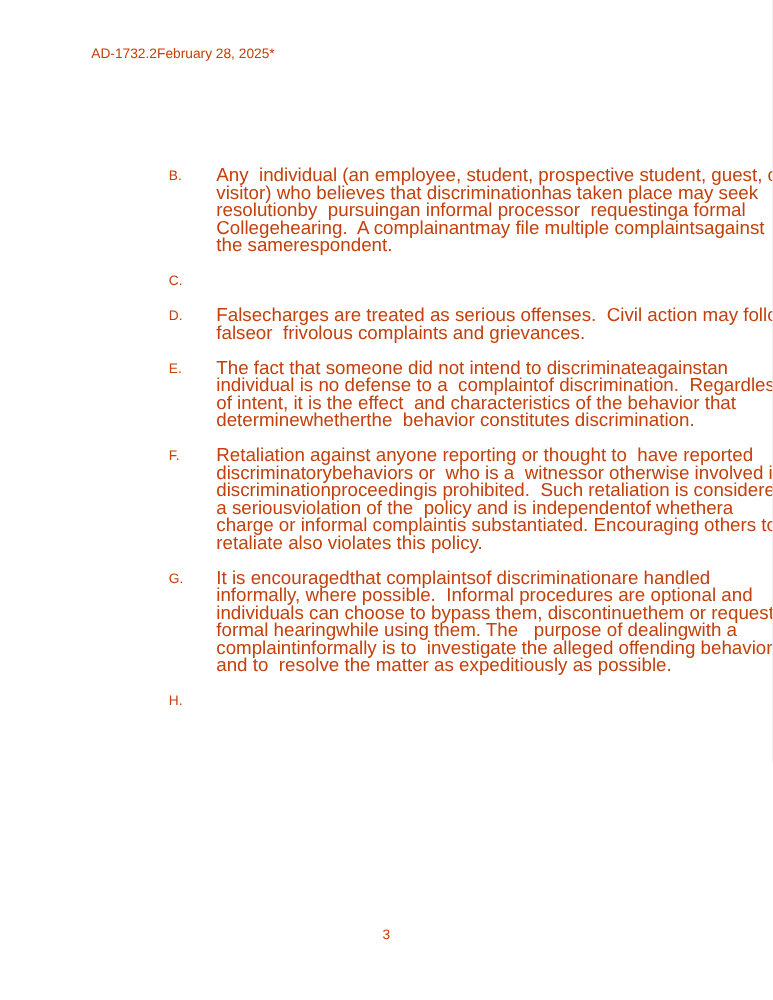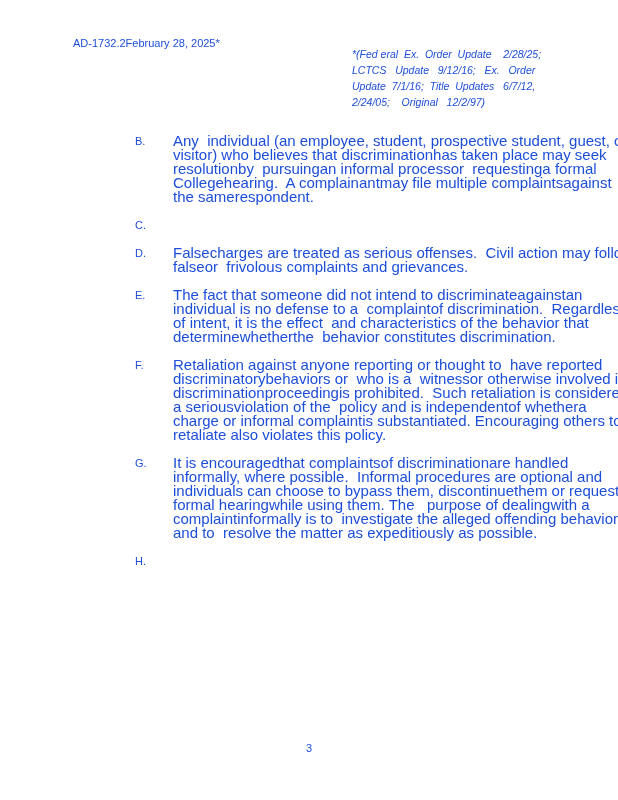--- a/index.html
+++ b/index.html
@@ -3,21 +3,21 @@
 <meta charset="utf-8">
 <style>
   * { margin: 0; padding: 0; box-sizing: border-box; }
   html, body { background: #e8e8e8; }
   .page {
     position: relative;
     width: 618px;
     height: 800px;
     background: #ffffff;
     font-family: "Liberation Sans", sans-serif;
-    color: #1d4ed8;
+    color: #c2410c;
     overflow: hidden;
   }
   .header-left {
     position: absolute;
     left: 73px;
     top: 37px;
     font-size: 11px;
     line-height: 13px;
     white-space: pre;
   }
@@ -62,24 +62,20 @@
     line-height: 14px;
   }
 </style>
 </head>
 <body>
 
 <div class="page">
 
   <div class="header-left">AD-1732.2February 28, 2025*</div>
 
-  <div class="revision-note">*(Fed eral  Ex.  Order  Update    2/28/25;
-LCTCS   Update   9/12/16;   Ex.   Order
-Update  7/1/16;  Title  Updates   6/7/12,
-2/24/05;    Original   12/2/97)</div>
 
   <div class="content">
 
     <div class="list-item">
       <div class="item-letter">B.</div>
       <div class="item-text">Any  individual (an employee, student, prospective student, guest, or
 visitor) who believes that discriminationhas taken place may seek
 resolutionby  pursuingan informal processor  requestinga formal
 Collegehearing.  A complainantmay file multiple complaintsagainst
 the samerespondent.</div>

